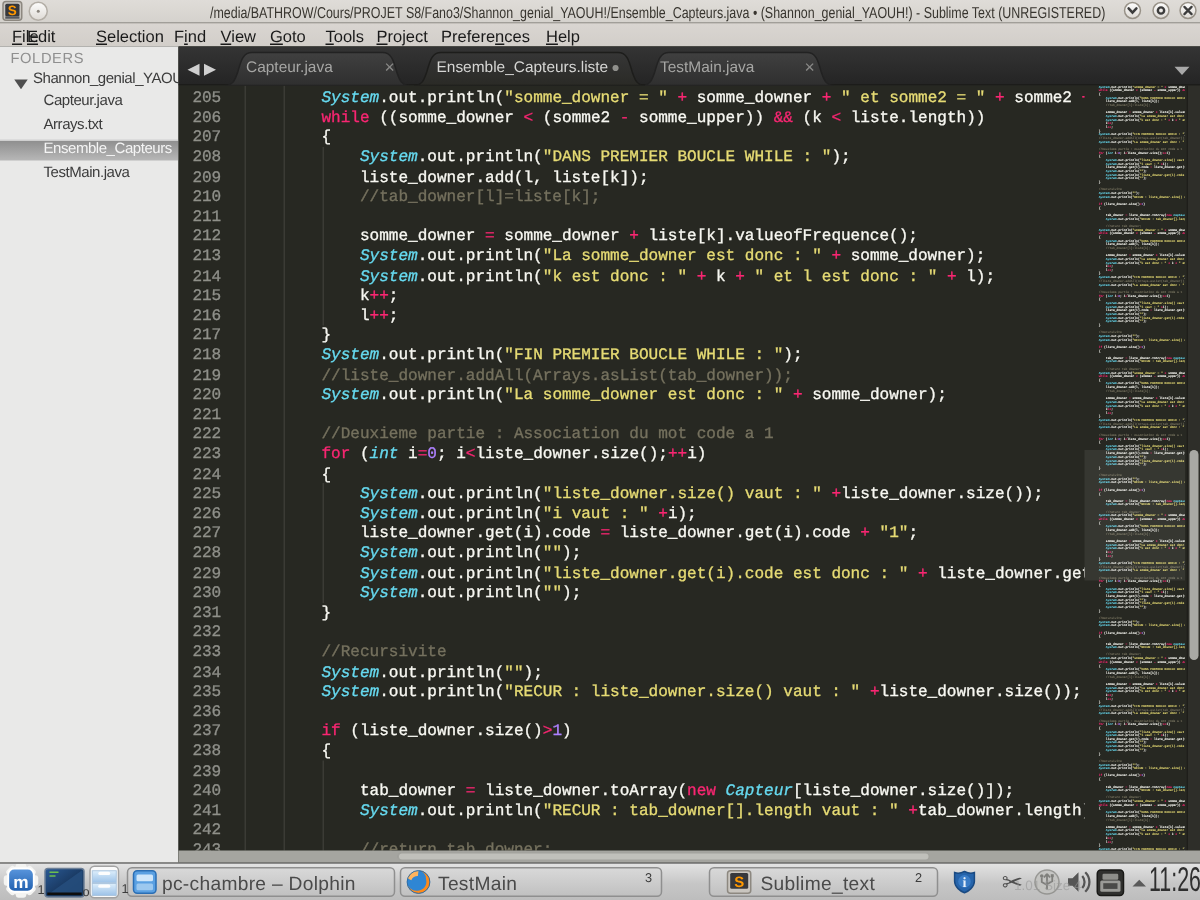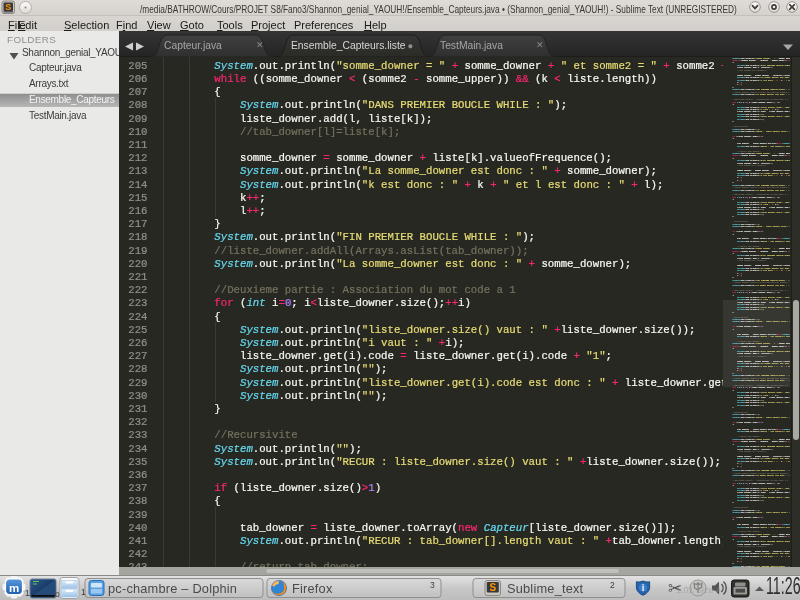--- a/index.html
+++ b/index.html
@@ -543,21 +543,21 @@
 <g>
 <rect x="731.5" y="4" width="17.5" height="17" rx="2.5" fill="#30302e" stroke="#191917"></rect>
 <rect x="735" y="6.5" width="10.5" height="4" rx="0.8" fill="#8e8e8a"></rect>
 <rect x="733.5" y="11" width="13.5" height="7.5" rx="1" fill="#9a9a96"></rect>
 <rect x="735.5" y="12.8" width="9.5" height="3.8" fill="#4a4a48"></rect>
 </g>
 
 <path d="M755,15 L764,15 L759.5,10.5 Z" fill="#5a5a5a"></path>
 </svg>
     <span class="tbtxt" style="left:108px;top:5px">pc-chambre – Dolphin</span>
-    <span class="tbtxt" style="left:292px;top:5px">Firefox</span>
+    <span class="tbtxt" style="left:292px;top:5px">TestMain</span>
     <span class="tbtxt" style="left:507px;top:5px">Sublime_text</span>
     <span class="badge" style="left:25px;top:12px">1</span>
     <span class="badge" style="left:55px;top:13px">o</span>
     <span class="badge" style="left:81px;top:11px">1</span>
     <span class="badge" style="left:430px;top:4px">3</span>
     <span class="badge" style="left:610px;top:4px">2</span>
     <span class="tbtxt" style="left:676px;top:9px;font-size:9px;color:#999;opacity:0.6;letter-spacing:0">1.01 Size 4</span>
     <div id="clock">11:26</div>
   </div>
 </div>

